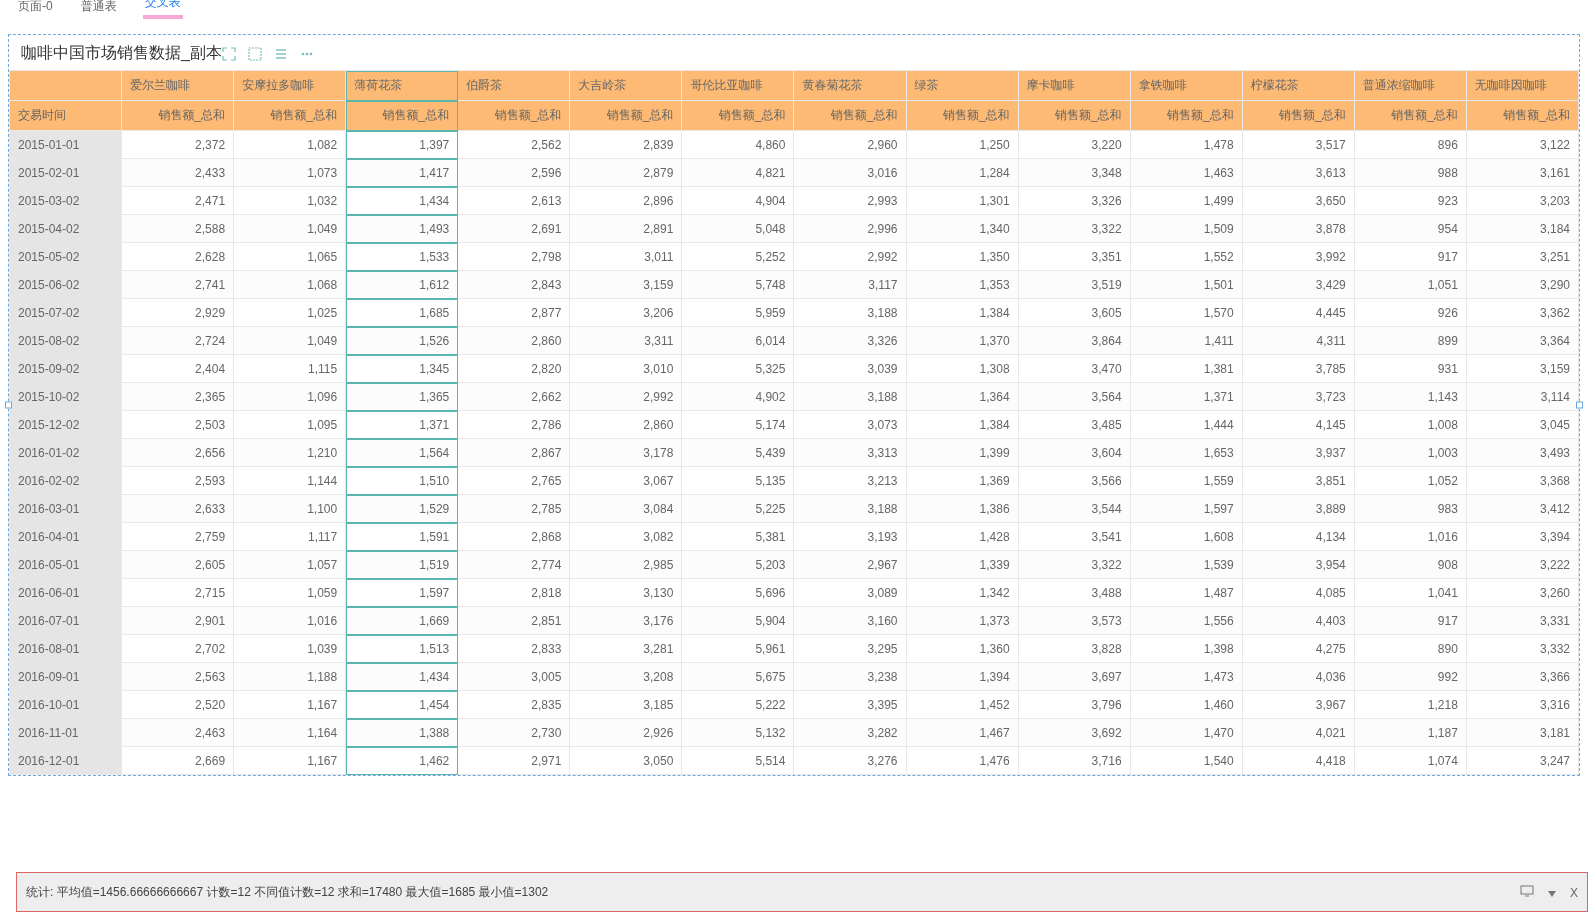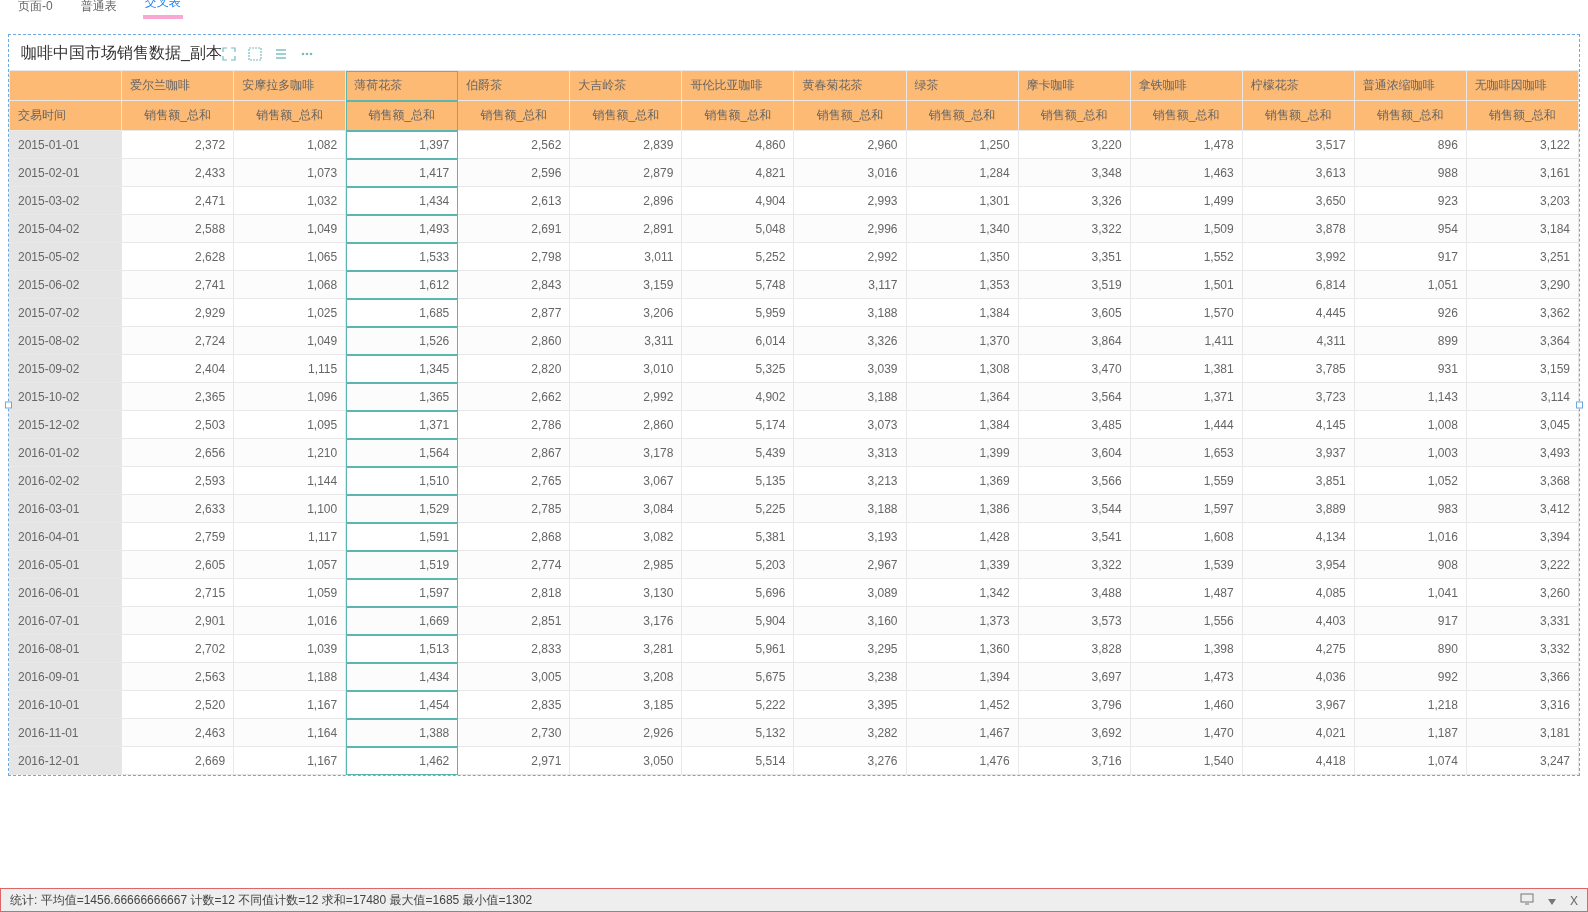--- a/index.html
+++ b/index.html
@@ -10,26 +10,26 @@
 .panel { margin: 6px 8px 4px 8px; border: 1.5px dashed #6fa8dc; position: relative; padding: 0; }
 .panel-header { display: flex; align-items: center; padding: 8px 12px 6px 12px; }
 .panel-title { font-size: 16px; color: #333; }
 .panel-icons { display: flex; gap: 12px; color: #8aa; align-items: center; }
 .panel-icons span { cursor: pointer; display: inline-flex; width: 14px; height: 14px; align-items: center; justify-content: center; }
 .table-wrap { overflow: auto; }
 table { border-collapse: collapse; width: 100%; table-layout: fixed; }
 th, td { border: 1px solid #e8e8e8; padding: 6px 8px; height: 28px; white-space: nowrap; overflow: hidden; }
 th { background: #fdba74; font-weight: normal; color: #666; text-align: left; }
 th.col-product { text-align: left; }
-th.col-sub { text-align: center; font-size: 12px; }
+th.col-sub { text-align: right; font-size: 12px; }
 td.num { text-align: right; }
 td.date { background: #e5e5e5; color: #666; }
 tbody tr:nth-child(even) td.num { background: #fcfcfc; }
 .col-selected { outline: 1.5px solid #5bb6b0; outline-offset: -1px; }
-.footer { position: fixed; bottom: 0; left: 0; right: 0; height: 24px; display: flex; align-items: center; justify-content: space-between; padding: 0 10px; background: #eee; border: 1px solid #c33; border-left: none; border-right: none; border-bottom: none; outline: 1px solid #d66; outline-offset: -1px; }
+.footer { position: fixed; bottom: 0; left: 16px; right: 0; height: 40px; display: flex; align-items: center; justify-content: space-between; padding: 0 10px; background: #eee; border: 1px solid #c33; border-left: none; border-right: none; border-bottom: none; outline: 1px solid #d66; outline-offset: -1px; }
 .footer-left { color: #444; font-size: 12px; }
 .footer-right { display: flex; gap: 14px; align-items: center; color: #666; }
 .handle { position: absolute; width: 7px; height: 7px; background: #fff; border: 1px solid #6fa8dc; }
 .handle.l { left: -4px; top: 50%; transform: translateY(-50%); }
 .handle.r { right: -4px; top: 50%; transform: translateY(-50%); }
 col.cdate { width: 86px; }
 col.cnum { width: 86px; }
 </style>
 </head>
 <body>
@@ -210,21 +210,21 @@
             <td class="num">2,741</td>
             <td class="num">1,068</td>
             <td class="num col-selected">1,612</td>
             <td class="num">2,843</td>
             <td class="num">3,159</td>
             <td class="num">5,748</td>
             <td class="num">3,117</td>
             <td class="num">1,353</td>
             <td class="num">3,519</td>
             <td class="num">1,501</td>
-            <td class="num">6,814</td>
+            <td class="num">3,429</td>
             <td class="num">1,051</td>
             <td class="num">3,290</td>
           </tr>
           <tr>
             <td class="date">2015-07-02</td>
             <td class="num">2,929</td>
             <td class="num">1,025</td>
             <td class="num col-selected">1,685</td>
             <td class="num">2,877</td>
             <td class="num">3,206</td>

